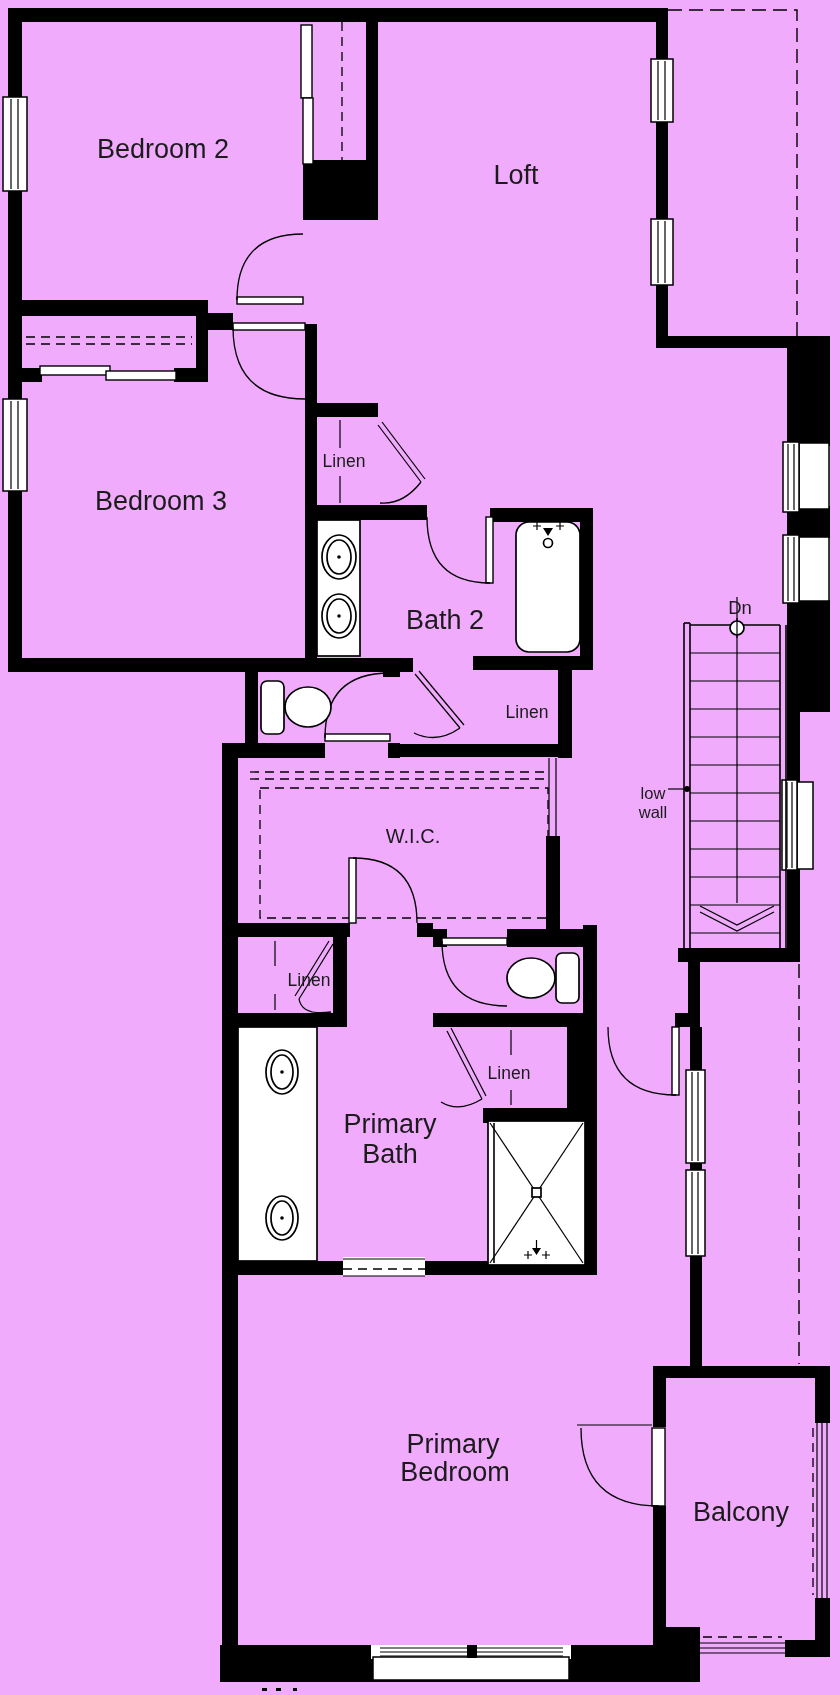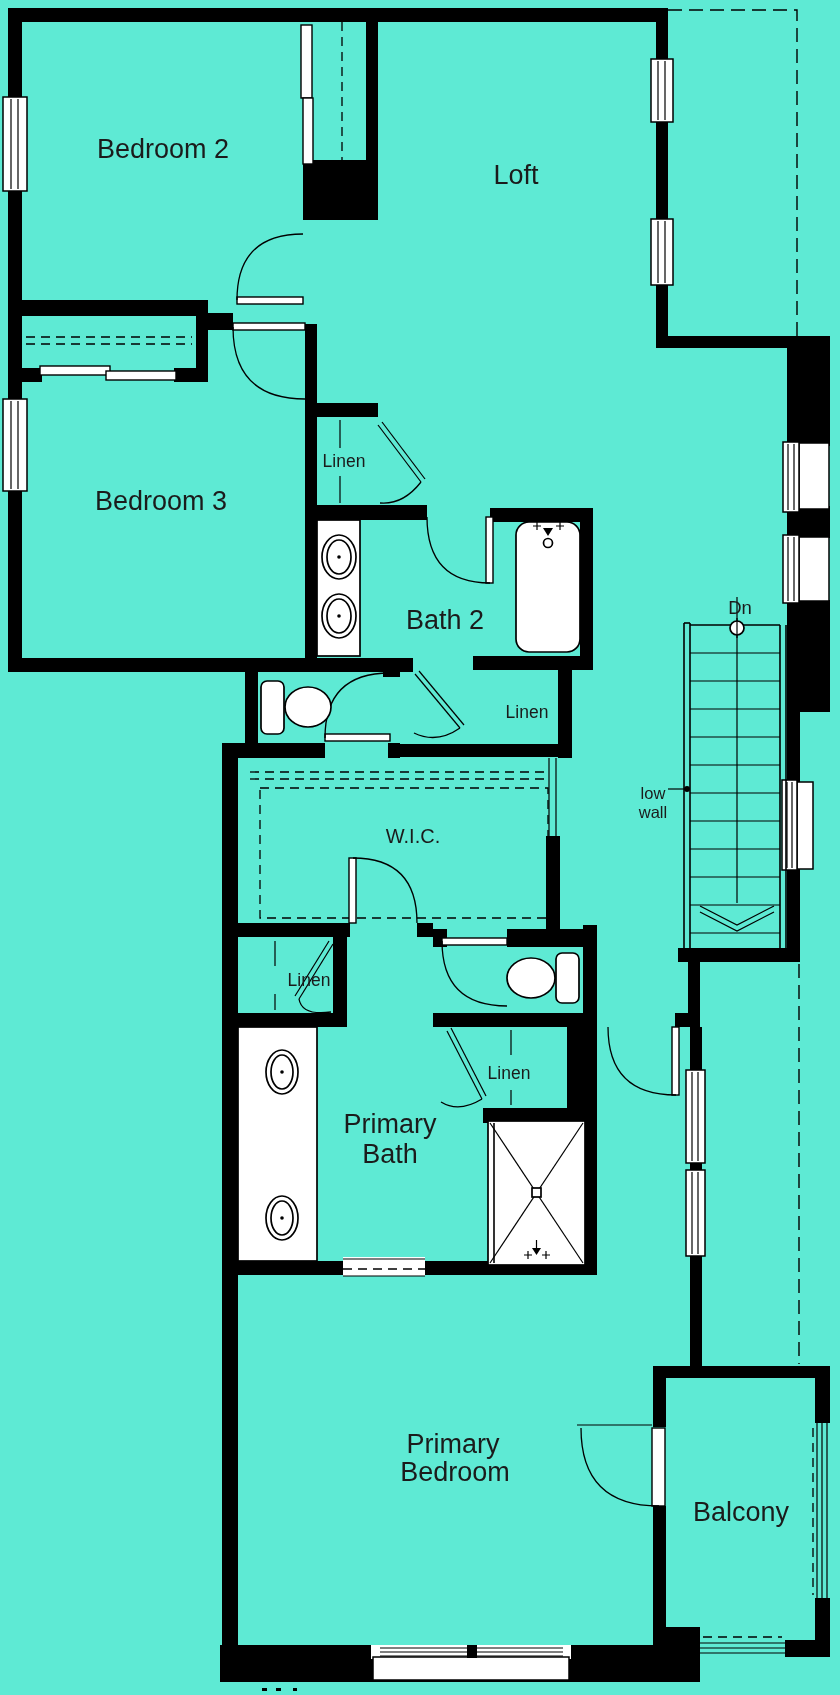--- a/index.html
+++ b/index.html
@@ -1,16 +1,16 @@
 <!DOCTYPE html>
 <html><head>
 <meta charset="utf-8">
 <style>
   html,body{margin:0;padding:0;background:#ffffff;}
-  #canvas{position:relative;width:840px;height:1695px;background:#5eead4;overflow:hidden;
+  #canvas{position:relative;width:840px;height:1695px;background:#f0abfc;overflow:hidden;
           font-family:"Liberation Sans", sans-serif;}
   svg{display:block}
   .wall{fill:#000000;stroke:none}
   .thin{stroke:#000000;stroke-width:1.6;fill:none}
   .thin-lt{stroke:#000000;stroke-width:1.2;fill:none}
   .fix{stroke:#000000;stroke-width:1.7;fill:#ffffff}
   .leaf{fill:#ffffff;stroke:#000000;stroke-width:1.4}
   .arc{stroke:#000000;stroke-width:1.3;fill:none}
   .dash{stroke:#000000;stroke-width:1.4;fill:none;stroke-dasharray:14 7}
   .dashsm{stroke:#000000;stroke-width:1.3;fill:none;stroke-dasharray:9 6}

